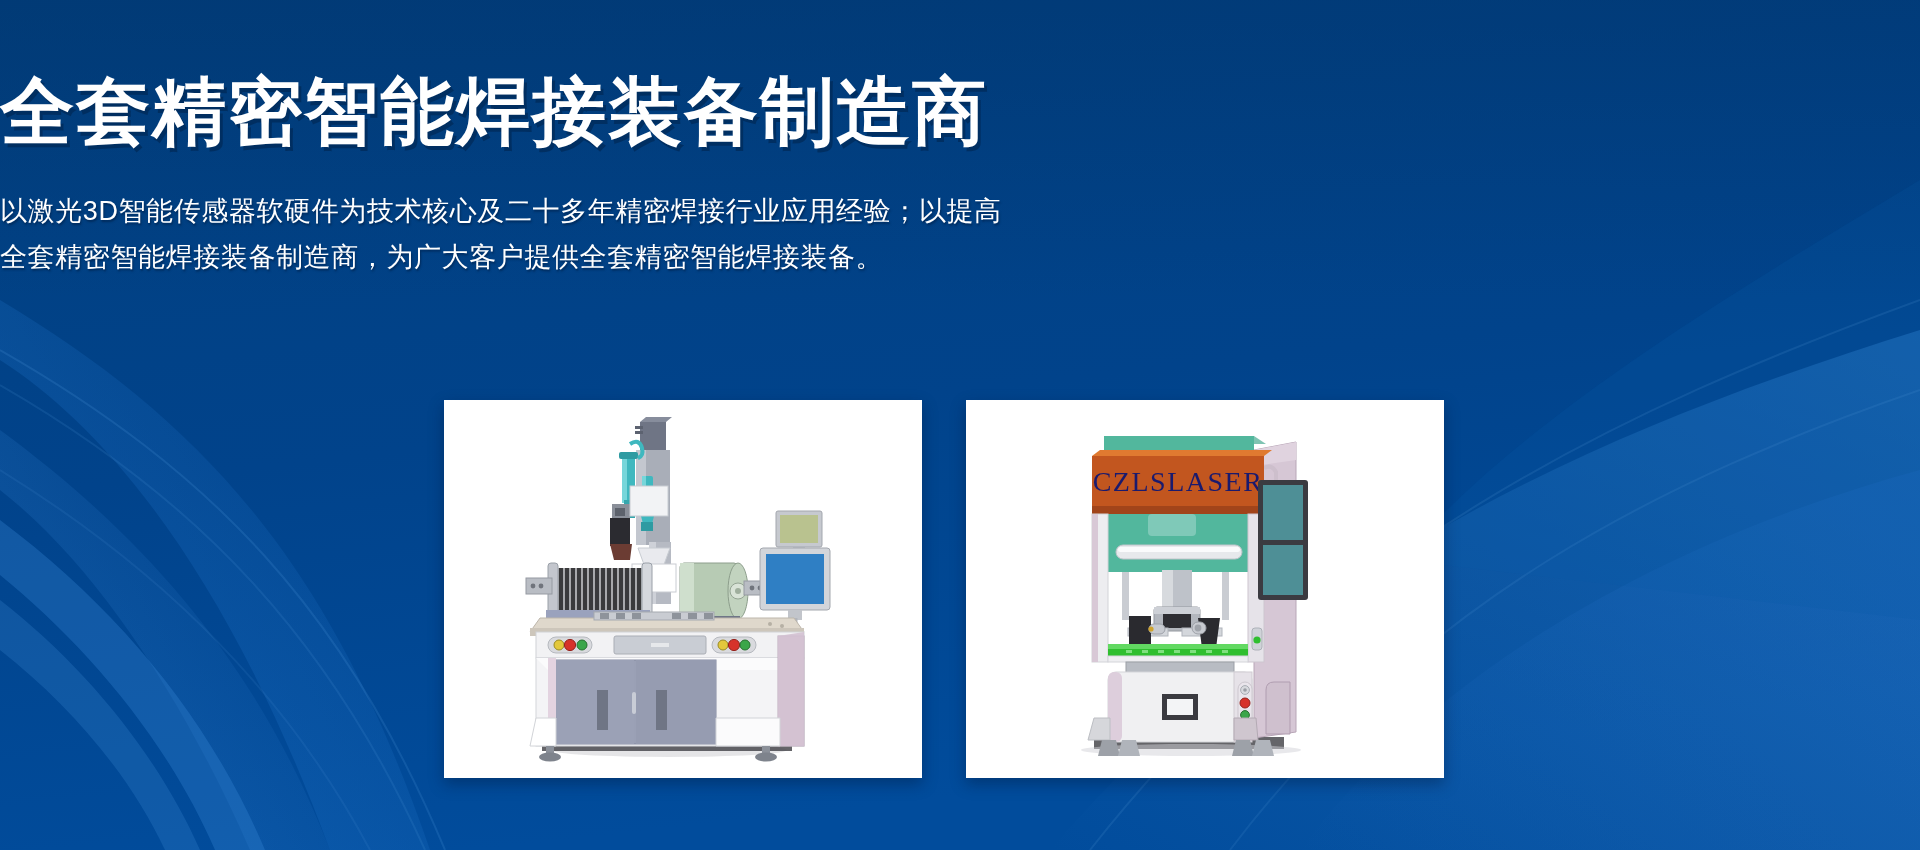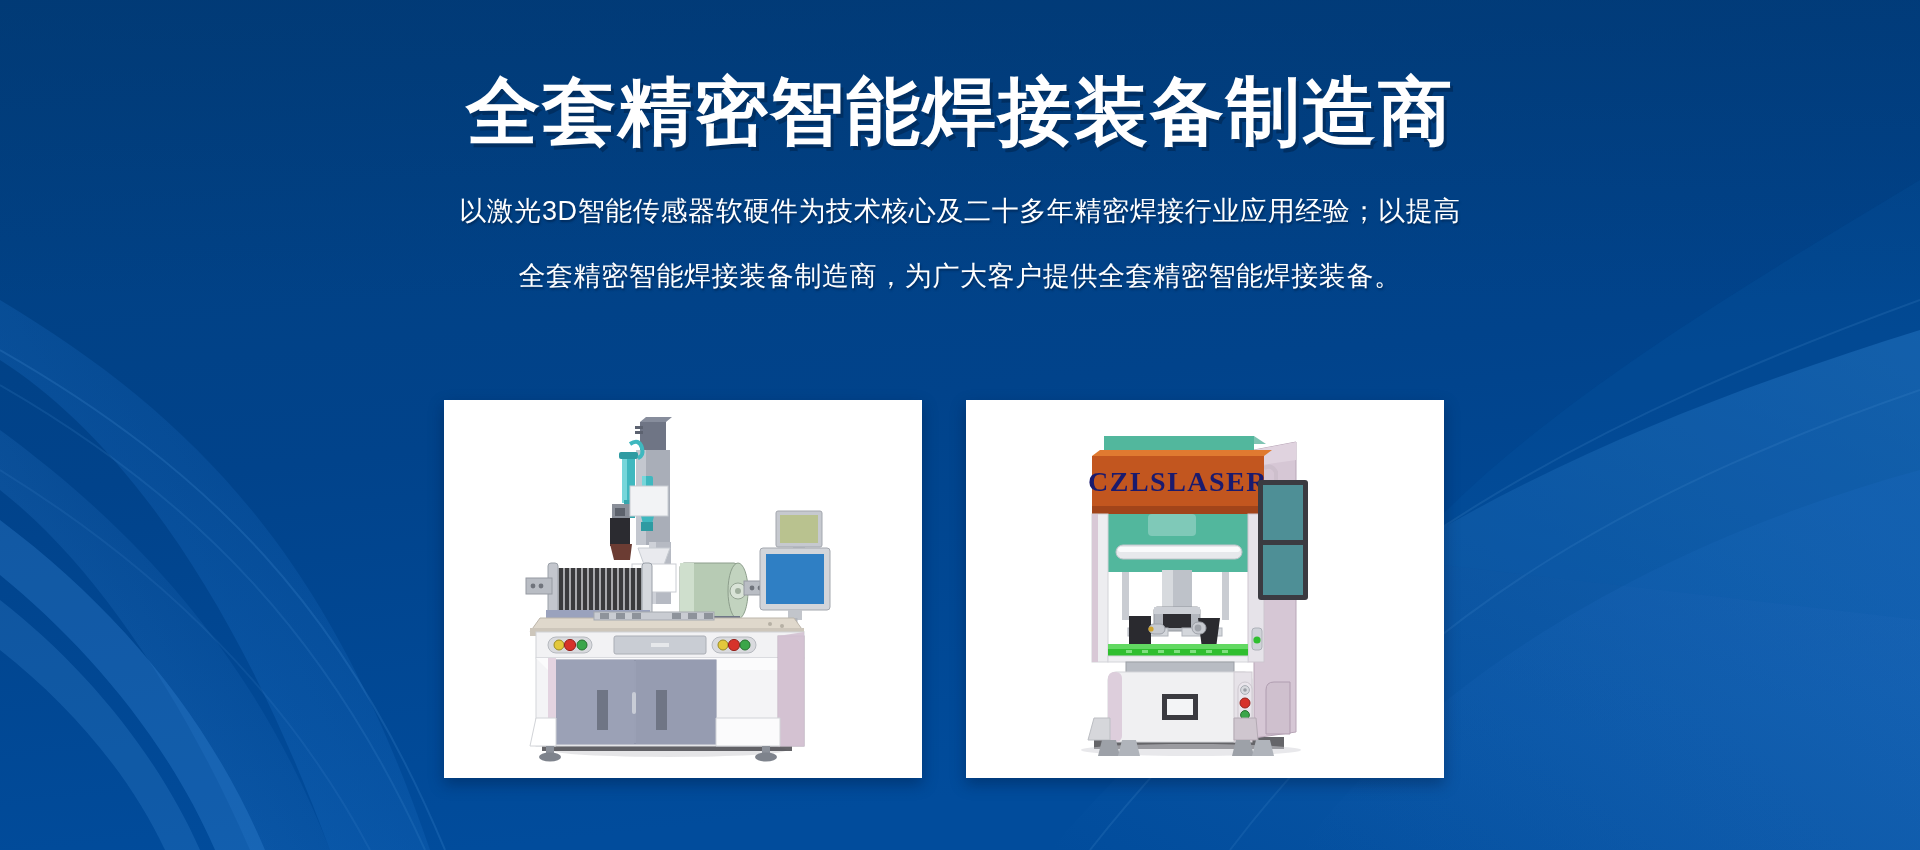--- a/index.html
+++ b/index.html
@@ -14,47 +14,47 @@
     position:absolute; inset:0;
     background:
       linear-gradient(180deg,#01407f 0%,#014289 40%,#014a98 100%);
     overflow:hidden;
   }
   .bg-svg{ position:absolute; inset:0; width:1920px; height:850px; }
 
   
   .headline-wrap{
     position:absolute; top:0; left:0; width:1920px;
-    text-align:center;
+    text-align:left;
   }
   #headline{
     margin-top:72px;
     font-size:74px;
     font-weight:bold;
     letter-spacing:2px;
     color:#ffffff;
     line-height:1.08;
     text-shadow:3px 4px 0 rgba(0,28,64,.45);
   }
   #subtitle{
     margin-top:36px;
     font-size:27px;
     line-height:1.72;
     color:#ffffff;
     letter-spacing:.6px;
     text-shadow:1px 2px 2px rgba(0,25,60,.55);
   }
-  .sub-line{ display:block;margin-top:19px; }
+  .sub-line{ display:block; }
 
   
   #cards{
     position:absolute;
     top:400px; left:444px;
     width:1108px; height:380px;
-    display:flex; gap:44px;font-weight:bold;
+    display:flex; gap:44px;
   }
   .card{
     width:478px; height:378px;
     background:#ffffff;
     position:relative;
     box-shadow:0 6px 14px rgba(0,16,45,.35);
     overflow:hidden;
   }
   .card-figure{ width:478px; height:378px; display:block; }
 </style>

